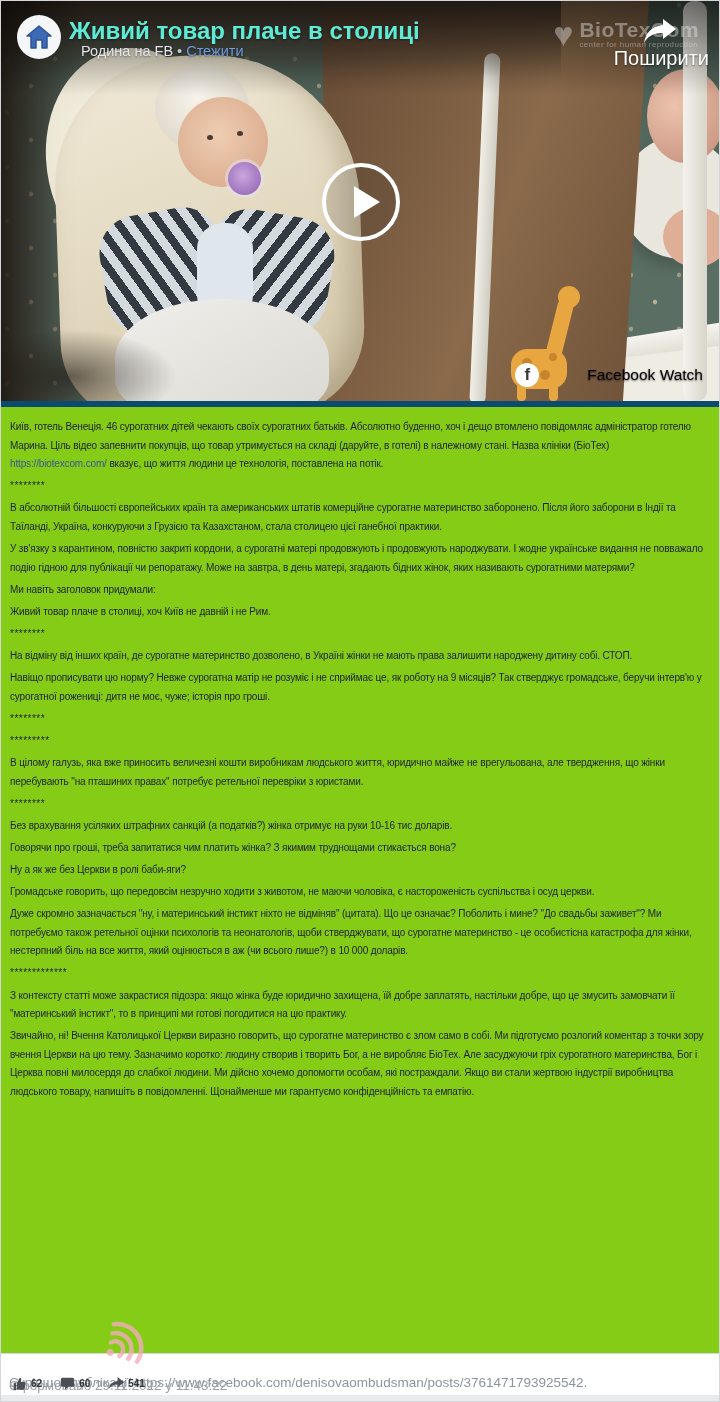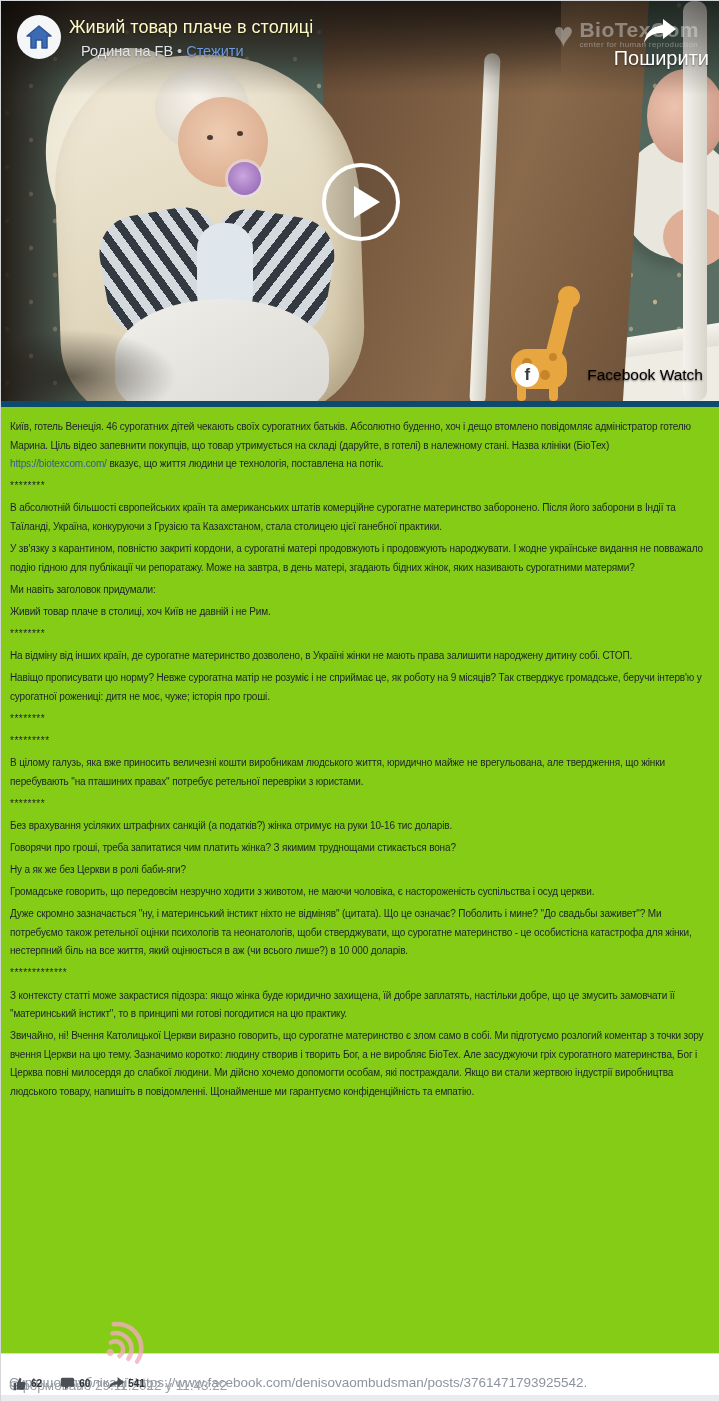--- a/index.html
+++ b/index.html
@@ -58,21 +58,21 @@
   .body-wrap{position:absolute;left:114px;top:298px;width:214px;height:120px;border-radius:60% 60% 40% 40%;
     background:linear-gradient(150deg,#f0efeb,#d9d8d2);}
   .floor-shadow{position:absolute;left:-34px;top:328px;width:210px;height:95px;border-radius:50%;
     background:radial-gradient(rgba(28,21,15,.6),rgba(28,21,15,0) 70%);}
   .header-grad{position:absolute;left:0;top:0;width:100%;height:94px;
     background:linear-gradient(180deg,rgba(0,0,0,.55),rgba(0,0,0,.26) 55%,rgba(0,0,0,0));}
 
   
   .avatar{position:absolute;left:16px;top:14px;width:44px;height:44px;border-radius:50%;background:#f4f6f8;
     display:flex;align-items:center;justify-content:center;cursor:pointer;}
-  .vtitle{position:absolute;left:68px;top:16px;font-size:18px;font-weight:normal;color:#fef9c3;
+  .vtitle{position:absolute;left:68px;top:16px;font-size:24px;font-weight:bold;color:#5eead4;
     text-shadow:0 1px 2px rgba(0,0,0,.4);white-space:nowrap;}
   .vsub{position:absolute;left:80px;top:42px;font-size:14.5px;color:#e2e4e9;white-space:nowrap;
     text-shadow:0 1px 2px rgba(0,0,0,.4);}
   .vsub .dot{color:#c3c6cc;margin:0 4px;}
   .vsub .follow{color:#6f9bdf;cursor:pointer;}
   .share-btn{position:absolute;right:8px;top:16px;width:92px;height:50px;text-align:right;cursor:pointer;}
   .share-btn svg{position:absolute;right:34px;top:0;}
   .share-label{position:absolute;right:2px;top:30px;font-size:20px;color:#fff;text-shadow:0 1px 2px rgba(0,0,0,.5);white-space:nowrap;}
   .biotex{position:absolute;right:20px;top:16px;display:flex;align-items:center;gap:6px;opacity:.42;}
   .biotex .heart{font-size:34px;color:#e8e8e8;line-height:34px;}

